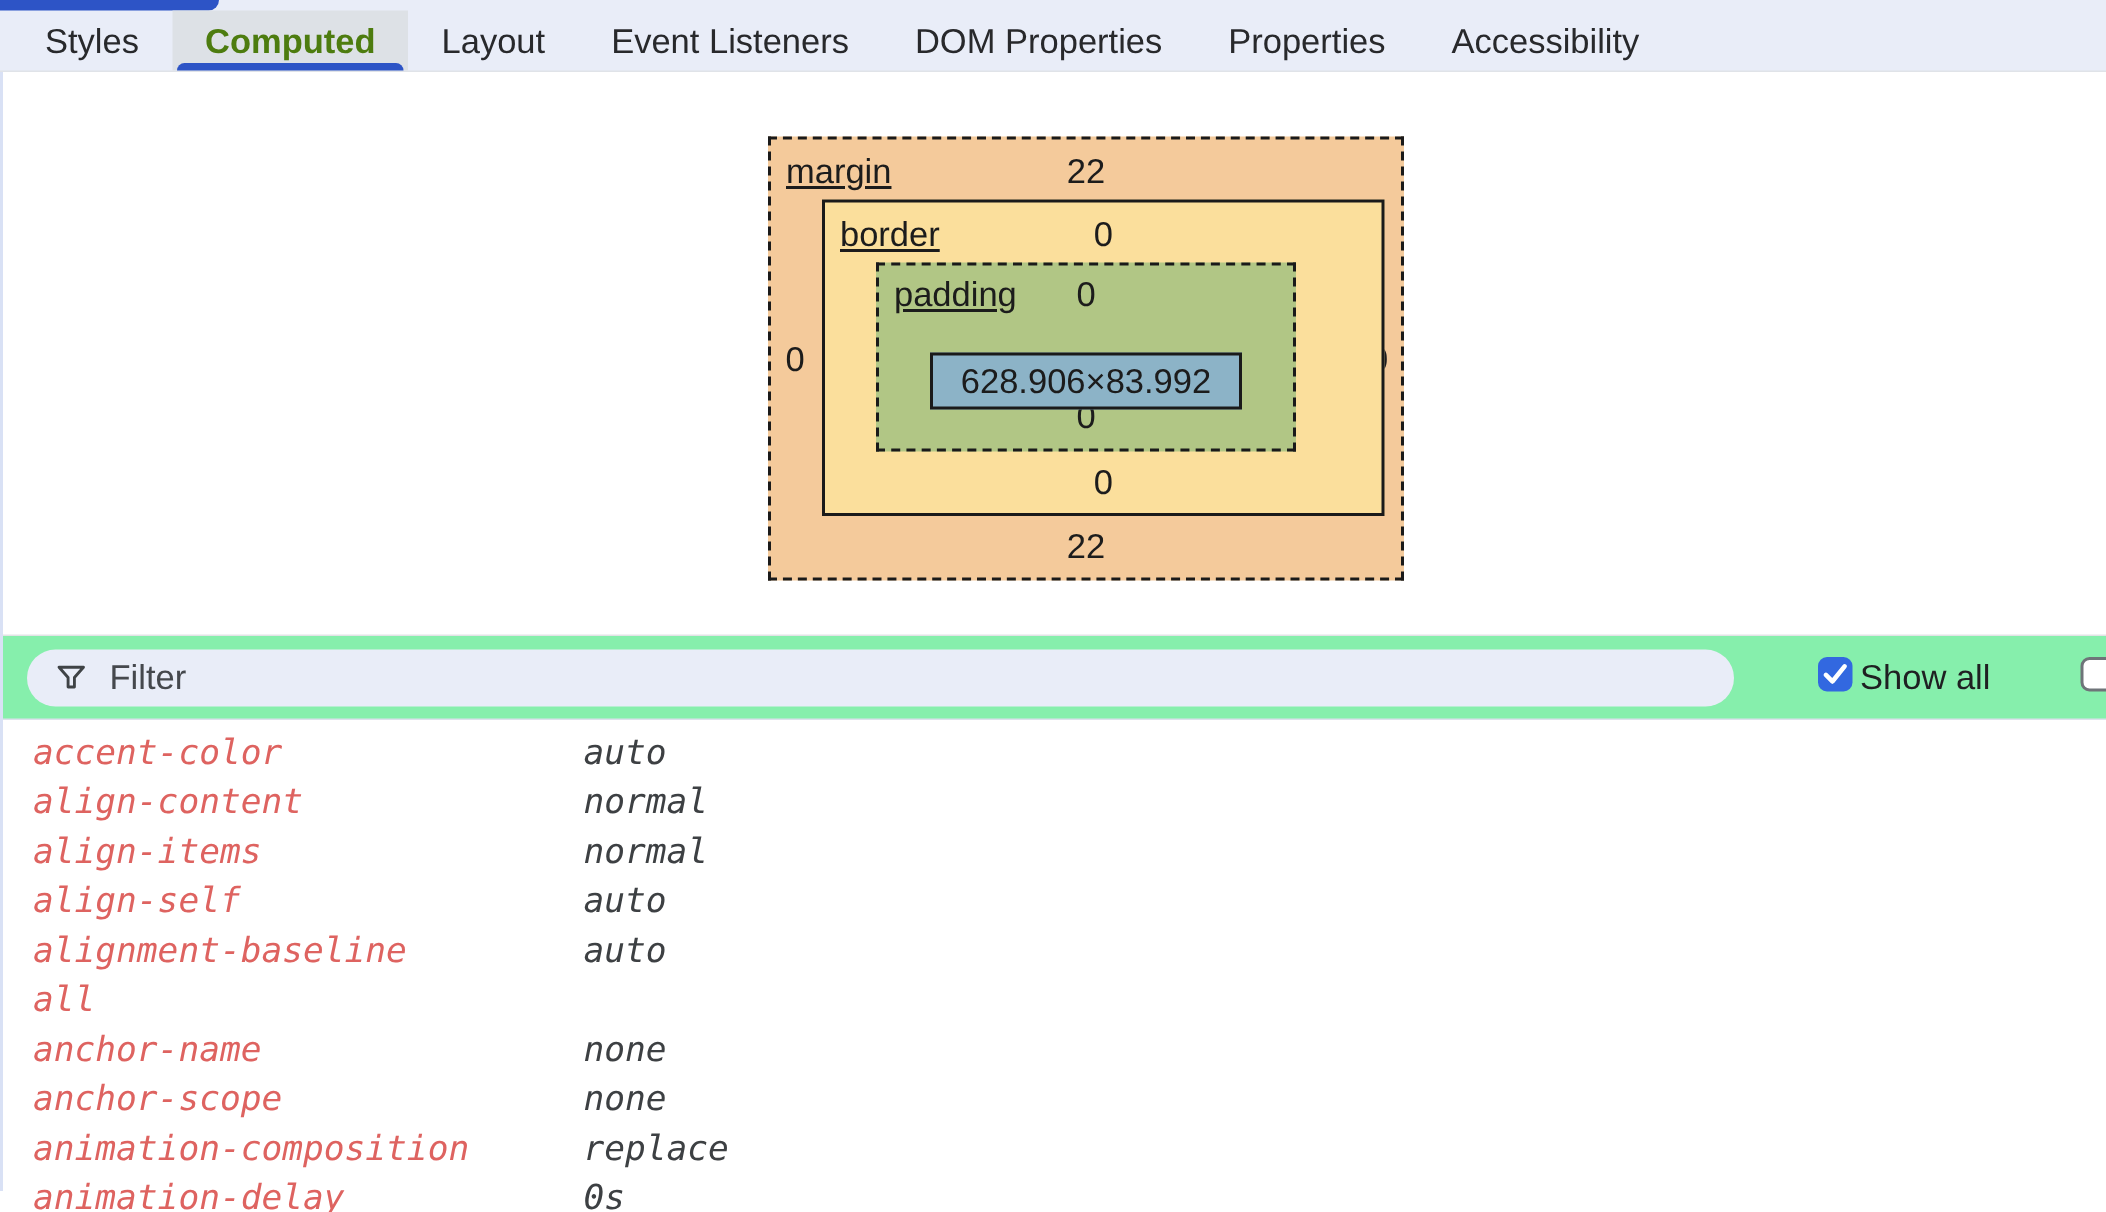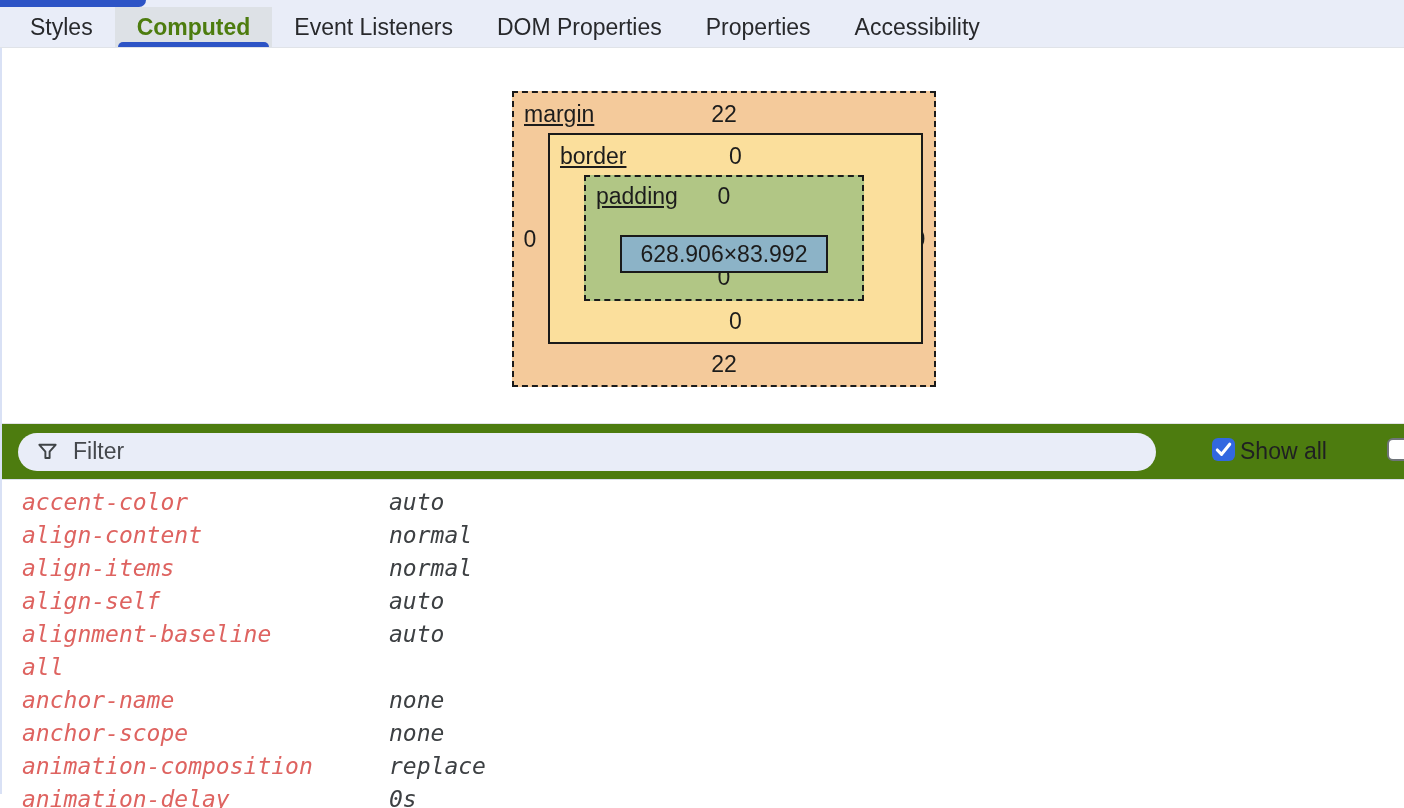--- a/index.html
+++ b/index.html
@@ -112,21 +112,21 @@
   .mv-ml { left: 3px; }   .mv-bl { left: 39px; }  .mv-pl { left: 73px; }
   .mv-pr { left: 316px; } .mv-br { left: 354px; } .mv-mr { left: 392px; }
 
   
   .filter-row {
     height: 56px;
     display: flex;
     align-items: center;
     padding-left: 16px;
     border-bottom: 1px solid #dce1ec;
-    background: #4d7c0f;
+    background: #86efac;
     overflow: hidden;
     white-space: nowrap;
   }
   .filter-pill {
     flex: 0 0 1138px;
     height: 38px;
     border-radius: 19px;
     background: #e9edf8;
     display: flex;
     align-items: center;
@@ -180,20 +180,21 @@
   .prop-value { color: #3d4043; }
 </style>
 </head>
 <body>
 
 <div class="tabbar">
   <div class="elements-indicator"></div>
   <nav id="tabs" style="display: flex;">
       <div class="tab">Styles</div>
       <div class="tab selected">Computed</div>
+      <div class="tab">Layout</div>
       <div class="tab">Event Listeners</div>
       <div class="tab">DOM Properties</div>
       <div class="tab">Properties</div>
       <div class="tab">Accessibility</div>
     </nav>
 </div>
 
 <div class="content">
 
   <div class="bm-section">

